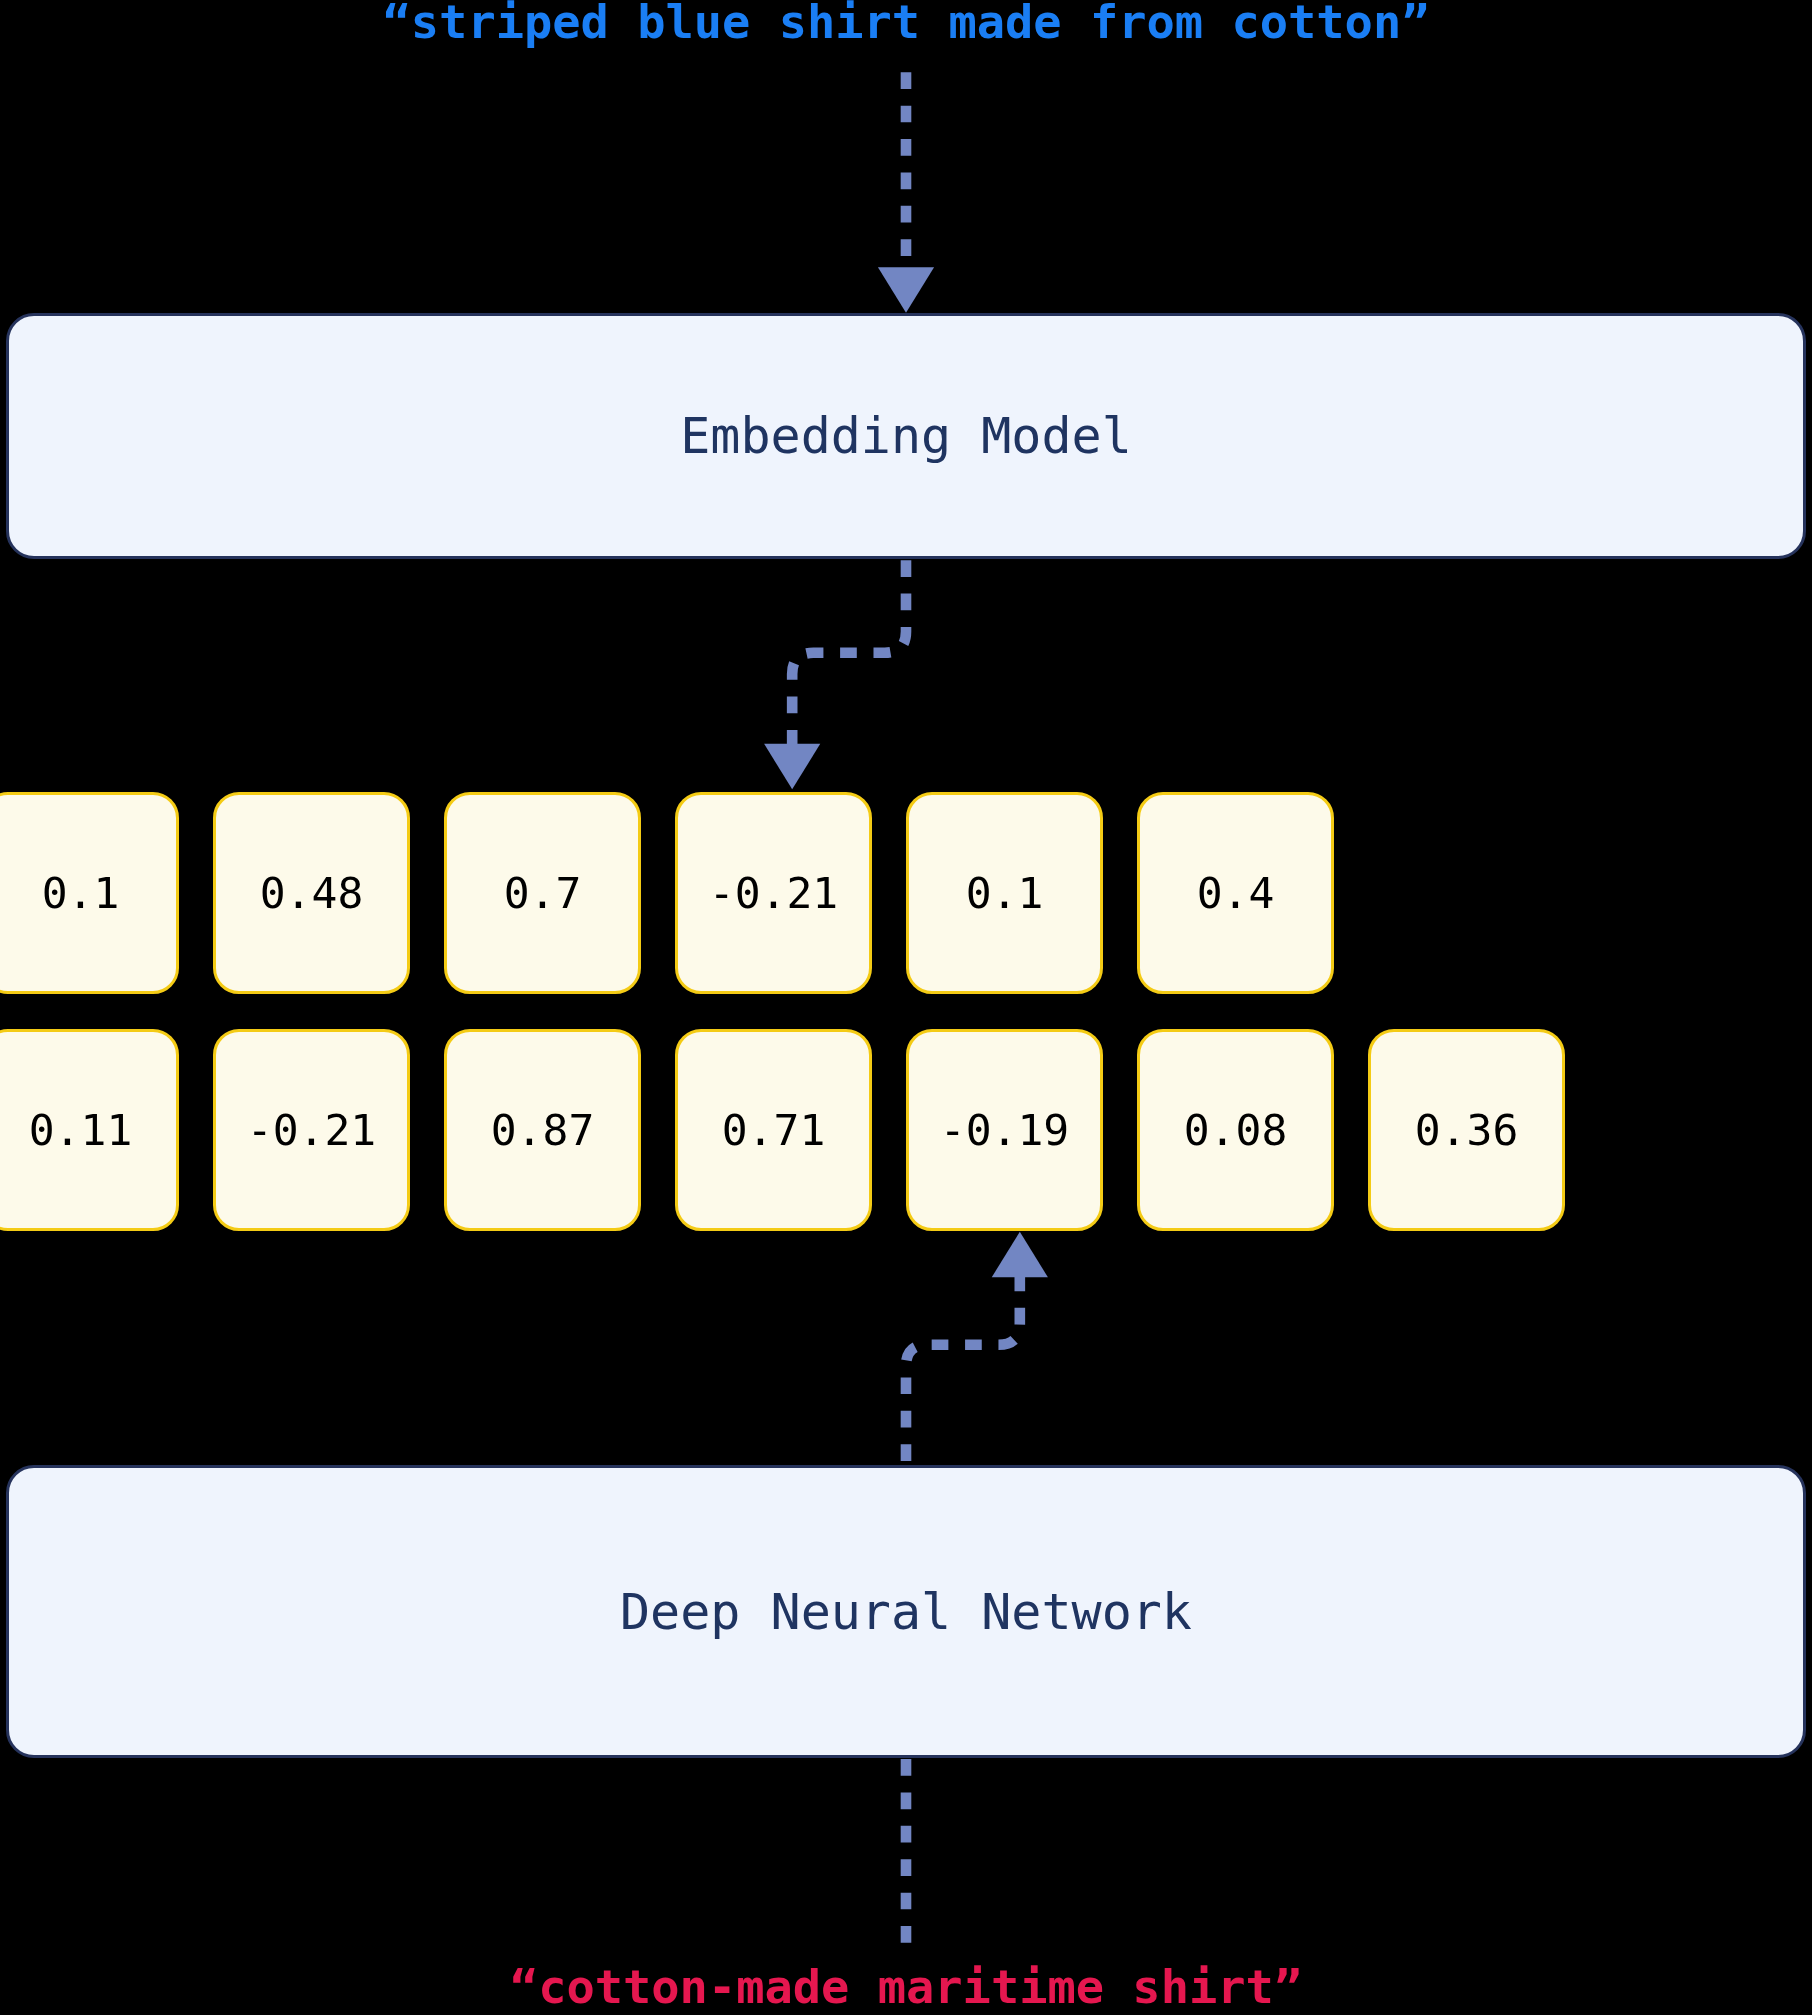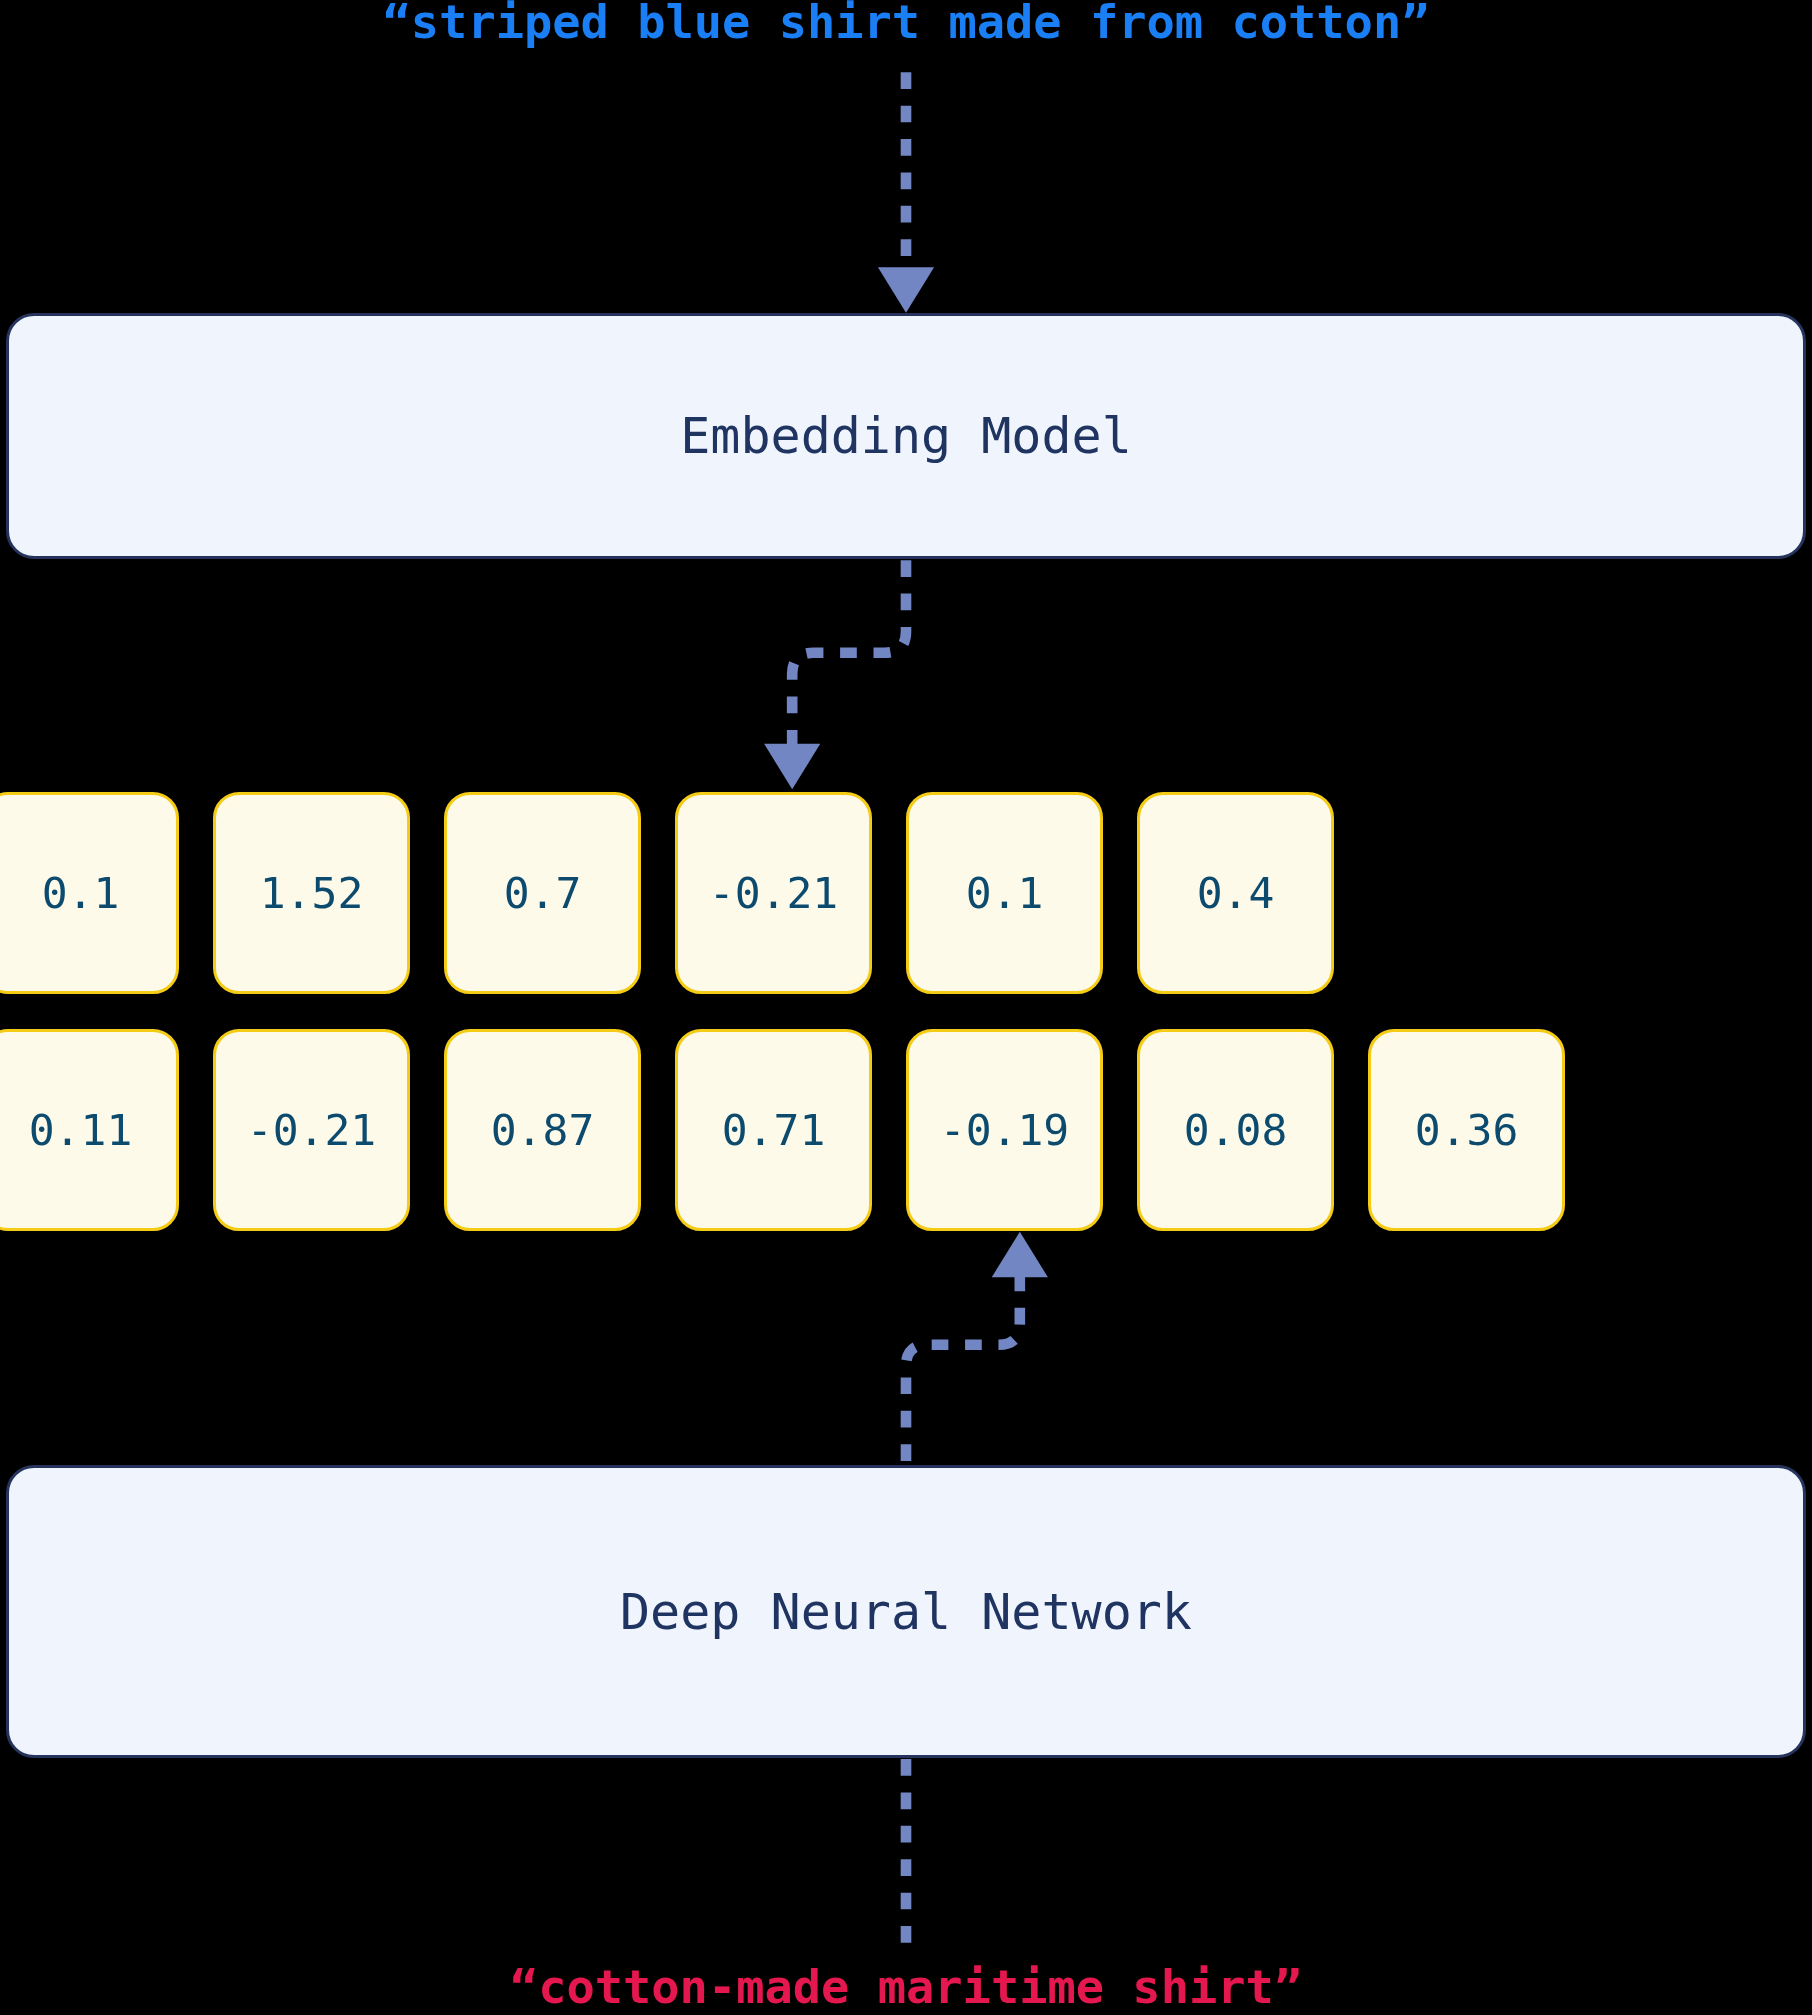--- a/index.html
+++ b/index.html
@@ -94,21 +94,21 @@
     border: 3.8px solid #f4cb15;
     border-radius: 26px;
     box-sizing: border-box;
     display: flex;
     align-items: center;
     justify-content: center;
   }
   .vector-value {
     font-family: "DejaVu Sans Mono", "Liberation Mono", monospace;
     font-size: 43px;
-    color: #0c4a6e;
+    color: #000000;
     white-space: pre;
     letter-spacing: 0px;
   }
 
   
   #connectors {
     position: absolute;
     left: 0;
     top: 0;
     width: 1812px;
@@ -150,21 +150,21 @@
 
   <div class="process-box" id="embedding-model-box">
     <span class="process-label">Embedding Model</span>
   </div>
 
   <div class="vector-row" id="vector-row-1">
       <div class="vector-cell">
         <span class="vector-value">0.1</span>
       </div>
       <div class="vector-cell">
-        <span class="vector-value">1.52</span>
+        <span class="vector-value">0.48</span>
       </div>
       <div class="vector-cell">
         <span class="vector-value">0.7</span>
       </div>
       <div class="vector-cell">
         <span class="vector-value">-0.21</span>
       </div>
       <div class="vector-cell">
         <span class="vector-value">0.1</span>
       </div>

